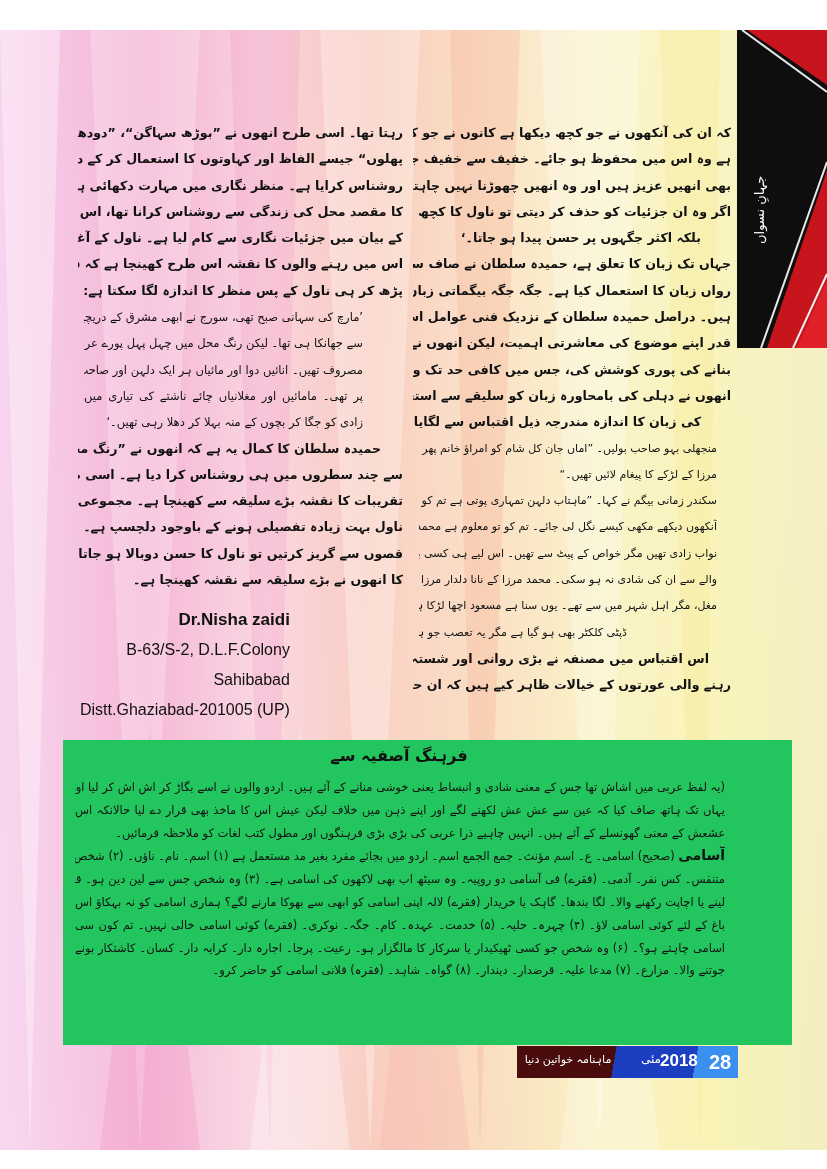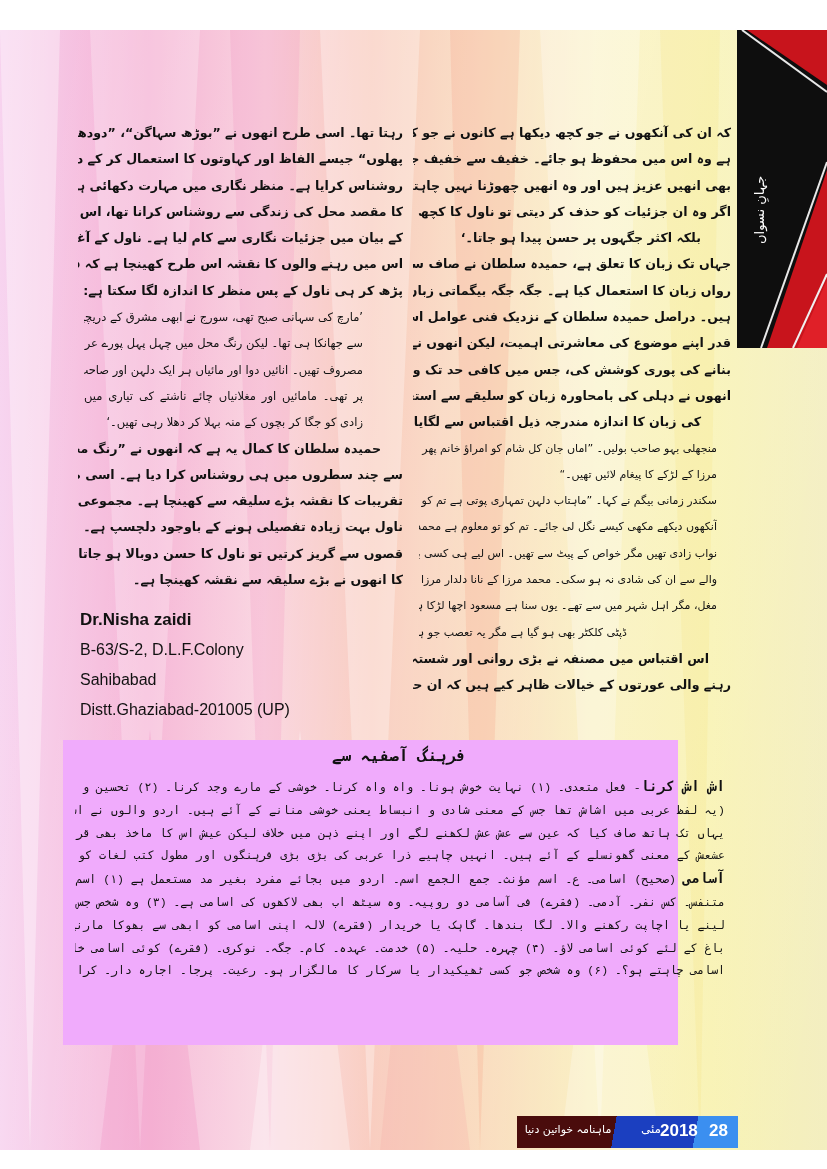--- a/index.html
+++ b/index.html
@@ -14,35 +14,35 @@
   .side-banner svg { position:absolute; left:0; top:0; }
   .side-title { position:absolute; left:752px; top:170px; width:30px; height:80px; color:#fff; font-family:"DejaVu Sans", sans-serif; font-size:13px; writing-mode:vertical-rl; transform:rotate(180deg); direction:rtl; text-align:center; }
   .col { position:absolute; direction:rtl; text-align:justify; font-family:"DejaVu Sans", sans-serif; font-size:12.6px; line-height:26.3px; color:#111; font-weight:bold; }
   .col p { margin:0; }
   .col p.quote { padding-right:40px; padding-left:6px; font-weight:normal; font-size:11.5px; }
   .col p.quote2 { padding-right:14px; padding-left:6px; font-weight:normal; font-size:11px; }
   .col .line { display:block; text-align-last:justify; white-space:nowrap; overflow:hidden; }
   .col .last { text-align-last:right; }
   .right-col { left:413px; top:120px; width:318px; }
   .left-col { left:78px; top:120px; width:325px; }
-  .author { position:absolute; left:80px; top:605px; font-family:"Liberation Sans", sans-serif; direction:ltr; color:#111; }
+  .author { position:absolute; left:80px; top:605px; font-family:"Liberation Sans", sans-serif; direction:ltr; color:#111;text-align:right; }
   .author div { height:30px; line-height:30px; font-size:16px; }
   .author .name { font-weight:bold; font-size:17px; }
-  .glossary { position:absolute; left:63px; top:740px; width:615px; height:305px; background:#f0abfc;font-family:Liberation Mono, monospace; }
+  .glossary { position:absolute; left:63px; top:740px; width:729px; height:305px; background:#22c55e; }
   .gl-title { position:absolute; left:0; top:6px; width:672px; text-align:center; font-size:16px; font-weight:bold; direction:rtl; color:#111; }
   .gl-body { position:absolute; left:12px; top:36px; width:650px; direction:rtl; font-size:11.5px; line-height:22.8px; color:#111; text-align:justify; }
   .gl-body .line { display:block; white-space:nowrap; overflow:hidden; text-align-last:justify; }
   .gl-body .last { text-align-last:right; }
   .gl-body b { font-size:14px; }
-  .footer-badge { position:absolute; left:517px; top:1116px; width:221px; height:42px; overflow:hidden; }
+  .footer-badge { position:absolute; left:517px; top:1046px; width:221px; height:42px; overflow:hidden; }
   .footer-badge .seg-blue { position:absolute; left:0; top:0; width:221px; height:32px; background:linear-gradient(100deg, #4a0c0c 0 44%, #1b3fc0 44% 80%, #3b8ff0 80% 100%); }
   .footer-mag { position:absolute; left:6px; top:7px; color:#fff; font-size:11px; direction:rtl; width:90px; text-align:center; }
   .footer-month { position:absolute; left:124px; top:6px; color:#fff; font-size:12px; }
   .footer-year { position:absolute; left:143px; top:5px; color:#fff; font-size:17px; font-weight:bold; font-family:"Liberation Sans", sans-serif;text-align:center; }
-  .footer-page { position:absolute; left:192px; top:5px; color:#fff; font-size:17px; font-weight:bold; font-family:"Liberation Sans", sans-serif;text-align:right; }
+  .footer-page { position:absolute; left:192px; top:5px; color:#fff; font-size:20px; font-weight:bold; font-family:"Liberation Sans", sans-serif;text-align:right; }
 </style>
 </head>
 <body>
 
 <div class="bg">
   <svg width="827" height="1120" viewBox="0 0 827 1120">
     <polygon points="0,0 60,0 30,1120" fill="#ffffff" opacity="0.35"></polygon>
     <polygon points="90,0 200,0 140,1120" fill="#ffffff" opacity="0.25"></polygon>
     <polygon points="230,0 300,0 270,1120" fill="#f07eb8" opacity="0.18"></polygon>
     <polygon points="320,0 420,0 370,1120" fill="#ffffff" opacity="0.3"></polygon>
@@ -121,29 +121,29 @@
 <div class="author">
   <div class="name">Dr.Nisha zaidi</div>
   <div>B-63/S-2, D.L.F.Colony</div>
   <div>Sahibabad</div>
   <div>Distt.Ghaziabad-201005 (UP)</div>
 </div>
 
 <div class="glossary">
   <div class="gl-title">فرہنگ آصفیہ سے</div>
   <div class="gl-body">
-    <span class="line last"><b>اش اش کرنا</b><span>- فعل متعدی۔ (۱) نہایت خوش ہونا۔ واہ واہ کرنا۔ خوشی کے مارے وجد کرنا۔ (۲) تحسین و آفرین کرنا۔</span></span>
     <span class="line"><span>(یہ لفظ عربی میں اشاش تھا جس کے معنی شادی و انبساط یعنی خوشی منانے کے آئے ہیں۔ اردو والوں نے اسے بگاڑ کر اش اش کر لیا اور</span></span>
     <span class="line"><span>یہاں تک ہاتھ صاف کیا کہ عین سے عش عش لکھنے لگے اور اپنے ذہن میں خلاف لیکن عیش اس کا ماخذ بھی قرار دے لیا حالانکہ اس</span></span>
     <span class="line last"><span>عشعش کے معنی گھونسلے کے آئے ہیں۔ انہیں چاہیے ذرا عربی کی بڑی بڑی فرہنگوں اور مطول کتب لغات کو ملاحظہ فرمائیں۔</span></span>
     <span class="line"><b>آسامی</b><span> (صحیح) اسامی۔ ع۔ اسم مؤنث۔ جمع الجمع اسم۔ اردو میں بجائے مفرد بغیر مد مستعمل ہے (۱) اسم۔ نام۔ ناؤں۔ (۲) شخص۔</span></span>
     <span class="line"><span>متنفس۔ کس نفر۔ آدمی۔ (فقرے) فی آسامی دو روپیہ۔ وہ سیٹھ اب بھی لاکھوں کی اسامی ہے۔ (۳) وہ شخص جس سے لین دین ہو۔ قرض سودا</span></span>
     <span class="line"><span>لینے یا اچاپت رکھنے والا۔ لگا بندھا۔ گاہک یا خریدار (فقرے) لالہ اپنی اسامی کو ابھی سے بھوکا مارنے لگے؟ ہماری اسامی کو نہ بہکاؤ اس</span></span>
     <span class="line"><span>باغ کے لئے کوئی اسامی لاؤ۔ (۴) چہرہ۔ حلیہ۔ (۵) خدمت۔ عہدہ۔ کام۔ جگہ۔ نوکری۔ (فقرے) کوئی اسامی خالی نہیں۔ تم کون سی</span></span>
     <span class="line"><span>اسامی چاہتے ہو؟۔ (۶) وہ شخص جو کسی ٹھیکیدار یا سرکار کا مالگزار ہو۔ رعیت۔ پرجا۔ اجارہ دار۔ کرایہ دار۔ کسان۔ کاشتکار بونے</span></span>
+    <span class="line last"><span>جوتنے والا۔ مزارع۔ (۷) مدعا علیہ۔ قرضدار۔ دیندار۔ (۸) گواہ۔ شاہد۔ (فقرہ) فلانی اسامی کو حاضر کرو۔</span></span>
   </div>
 </div>
 
 <div class="footer-badge">
   <div class="seg-blue"></div>
   <div class="footer-mag">ماہنامہ خواتین دنیا</div>
   <div class="footer-month">مئی</div>
   <div class="footer-year">2018</div>
   <div class="footer-page">28</div>
 </div>

